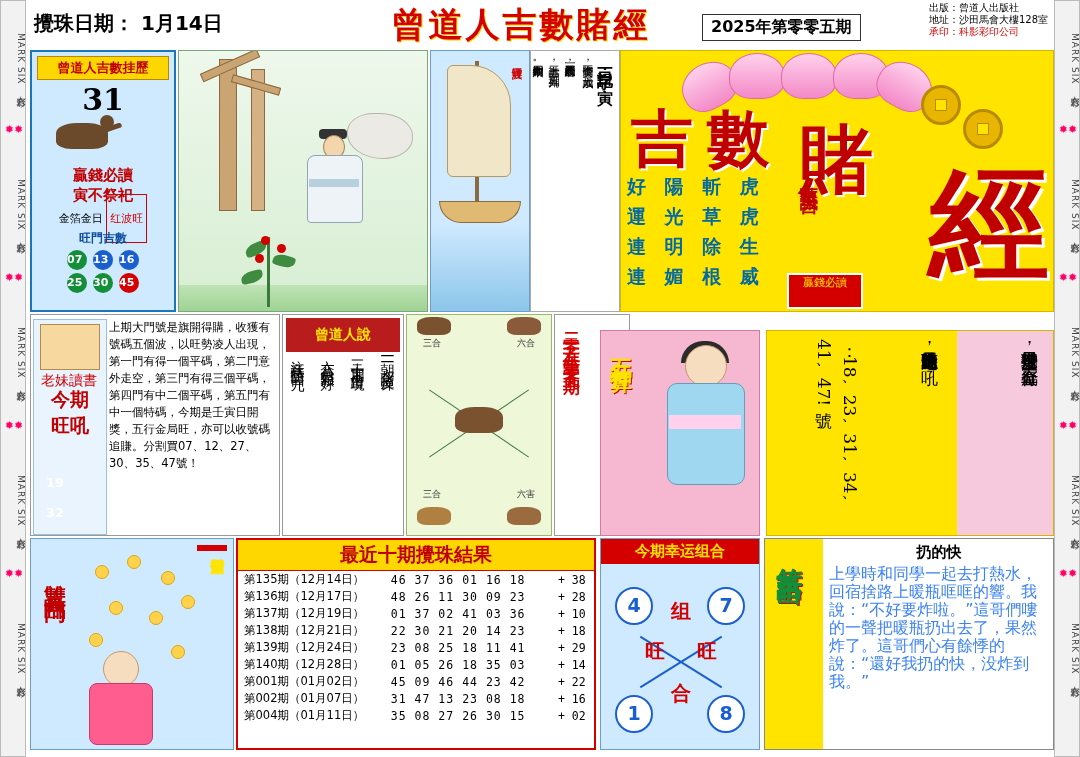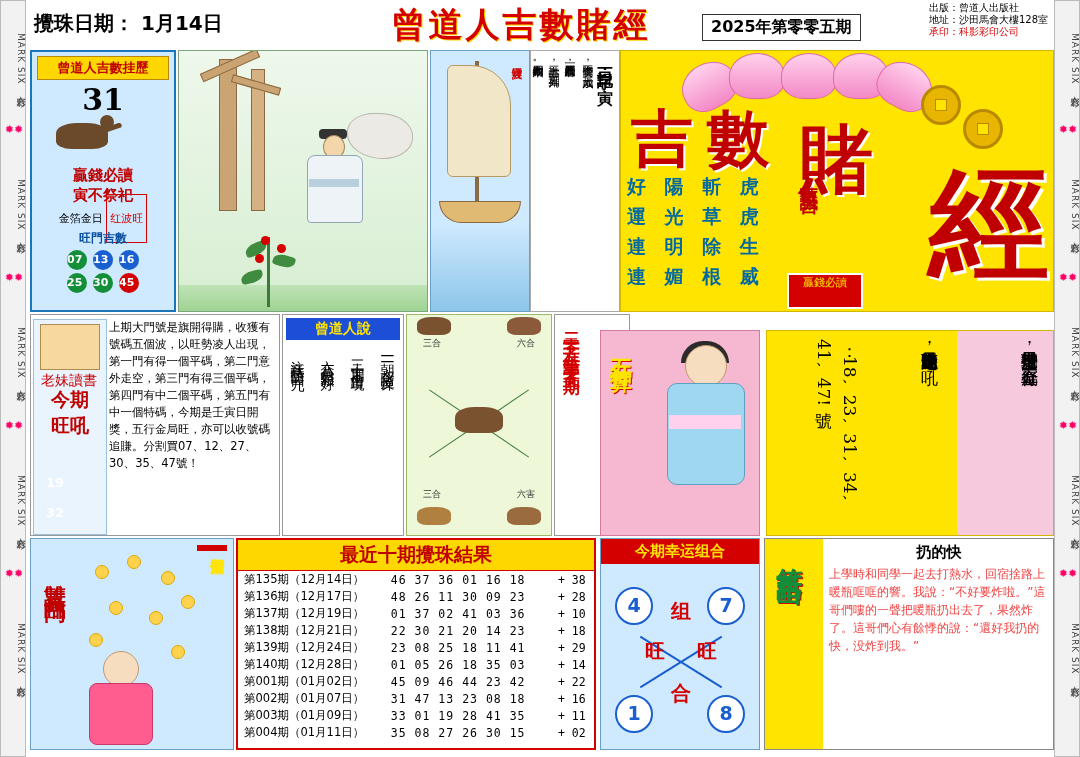--- a/index.html
+++ b/index.html
@@ -112,21 +112,21 @@
   .tb-left{position:absolute;left:2px;top:4px;width:72px;height:214px;background:#eaf4ff;border:1px solid #9bc0e0;}
   .tb-left .stamp{position:absolute;left:6px;top:4px;width:58px;height:44px;background:#f7d9a0;border:1px solid #b08b4e;}
   .tb-left .lbl{position:absolute;left:4px;top:52px;width:62px;text-align:center;font-size:14px;color:#c00;}
   .tb-left .big{position:absolute;left:8px;top:66px;width:56px;text-align:center;font-size:19px;font-weight:bold;color:#c00000;line-height:26px;font-family:"DejaVu Serif",serif;}
   .tb-left .b1{position:absolute;left:12px;top:150px;}
   .tb-left .b2{position:absolute;left:12px;top:180px;}
   .ball28{width:26px;height:26px;border-radius:50%;color:#fff;font-size:13px;line-height:26px;text-align:center;font-weight:bold;}
 
   
   .zdr{left:282px;top:314px;width:122px;height:222px;background:#ffffff;border:1px solid #999;}
-  .zdr .zt{margin:3px;background:#1d4ed8;color:#ffe400;text-align:center;font-size:14px;font-weight:bold;padding:2px 0;font-family:"DejaVu Serif",serif;}
+  .zdr .zt{margin:3px;background:#b91c1c;color:#ffe400;text-align:center;font-size:14px;font-weight:bold;padding:8px 0;font-family:"DejaVu Serif",serif;}
   .zdr .zcols{position:absolute;top:34px;left:0;width:100%;height:184px;display:flex;flex-direction:row-reverse;justify-content:space-around;}
   .zdr .zcols div{writing-mode:vertical-rl;font-size:14px;letter-spacing:3px;color:#000;font-family:"DejaVu Serif",serif;}
 
   
   .animbox{left:406px;top:314px;width:146px;height:222px;background:#eef7d8;border:1px solid #9ab86a;}
   .animbox .lab{position:absolute;font-size:9px;color:#333;}
   .animbox .x1,.animbox .x2{position:absolute;height:1px;background:#3a7a3a;width:120px;left:12px;top:108px;}
   .animbox .x1{transform:rotate(34deg);}
   .animbox .x2{transform:rotate(-34deg);}
   .ani{position:absolute;background:#7a5230;border-radius:40% 40% 30% 30%;}
@@ -177,21 +177,21 @@
   .lucky .mid{position:absolute;width:36px;height:36px;color:#d40000;font-size:20px;font-weight:bold;text-align:center;line-height:36px;font-family:"DejaVu Serif",serif;}
   .lucky .diag{position:absolute;height:2px;background:#1a5fd0;width:96px;left:32px;top:82px;}
   .lucky .d1{transform:rotate(32deg);}
   .lucky .d2{transform:rotate(-32deg);}
 
   
   .joke{left:764px;top:538px;width:290px;height:212px;background:#ffffff;border:1px solid #888;}
   .joke .side{position:absolute;left:0;top:0;width:58px;height:100%;background:#ffe400;}
   .joke .side .vt{writing-mode:vertical-rl;position:absolute;left:8px;top:8px;font-size:26px;font-weight:bold;color:#138f3a;letter-spacing:4px;font-family:"DejaVu Serif",serif;text-shadow:1px 1px 0 #c00;}
   .joke .jt{position:absolute;left:64px;top:4px;width:220px;text-align:center;font-size:15px;font-weight:bold;color:#000;font-family:"DejaVu Serif",serif;}
-  .joke .jb{position:absolute;left:64px;top:26px;width:222px;font-size:12px;line-height:18px;color:#ef4444;}
+  .joke .jb{position:absolute;left:64px;top:26px;width:222px;font-size:16px;line-height:18px;color:#3b82f6;}
 </style>
 </head>
 <body>
 
 <div class="page">
 
   <div class="rail left">
     <div class="rtext" style="top:6px;height:110px;">MARK SIX 六合彩</div>
     <div class="xmark" style="top:122px;">✹✹</div>
     <div class="rtext" style="top:152px;height:110px;">MARK SIX 六合彩</div>
@@ -430,25 +430,20 @@
           <td class="label">第001期（01月02日）</td>
           <td class="nums">45 09 46 44 23 42</td>
           <td class="spec">+ 22</td>
         </tr>
         <tr>
           <td class="label">第002期（01月07日）</td>
           <td class="nums">31 47 13 23 08 18</td>
           <td class="spec">+ 16</td>
         </tr>
         <tr>
-          <td class="label">第003期（01月09日）</td>
-          <td class="nums">33 01 19 28 41 35</td>
-          <td class="spec">+ 11</td>
-        </tr>
-        <tr>
           <td class="label">第004期（01月11日）</td>
           <td class="nums">35 08 27 26 30 15</td>
           <td class="spec">+ 02</td>
         </tr>
       </tbody>
     </table>
   </div>
 
   <div class="box lucky">
     <div class="lt">今期幸运组合</div>

